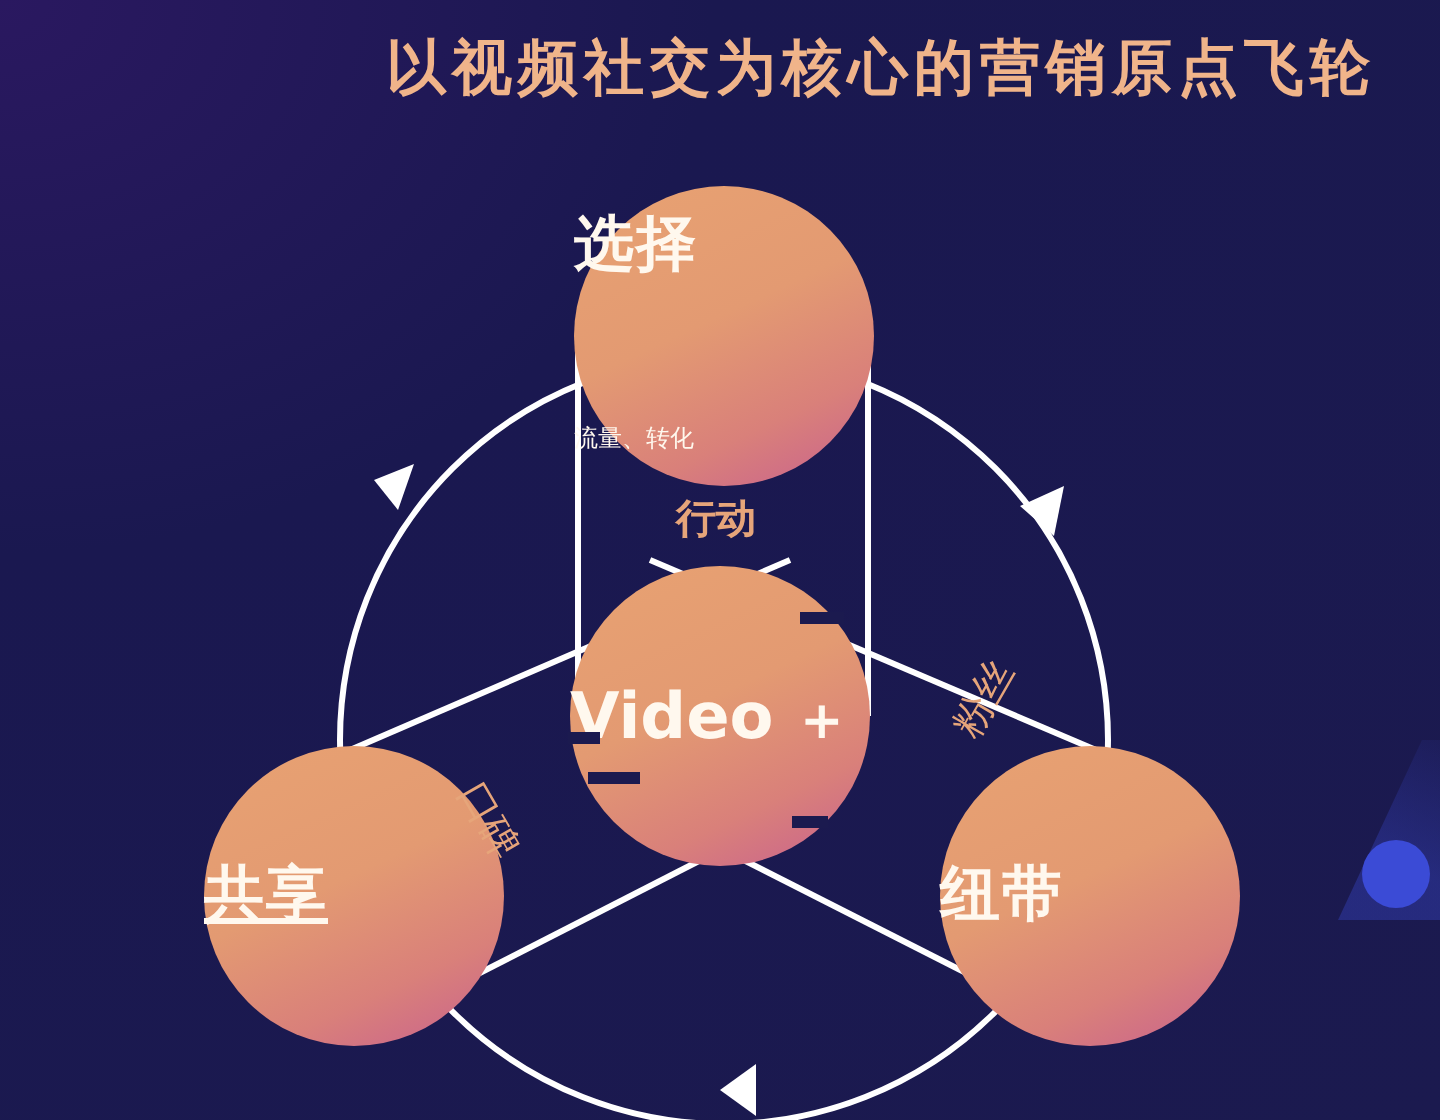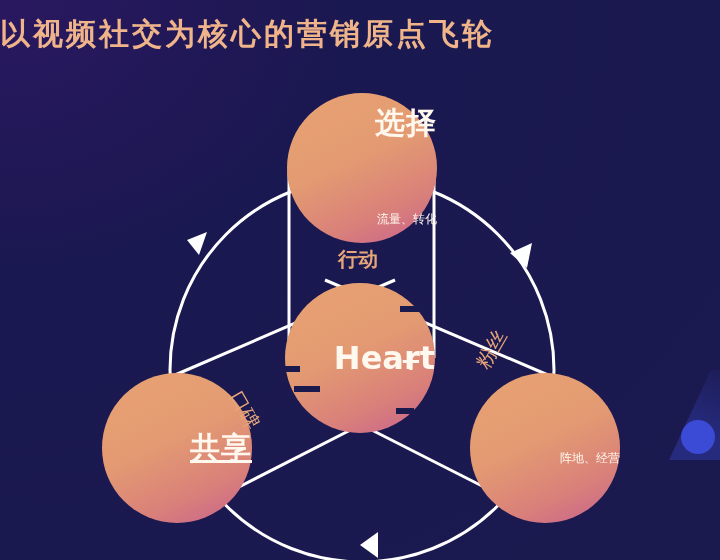--- a/index.html
+++ b/index.html
@@ -2,28 +2,28 @@
 <html><head>
   <meta charset="utf-8">
   <style>
     html, body { margin:0; padding:0; }
     body {
       width:720px; height:560px; overflow:hidden; position:relative;
       background: radial-gradient(ellipse at 0% 0%, #2a1860 0%, #1a1850 35%, #1b1a4f 100%);
       font-family: "DejaVu Sans", "Liberation Sans", sans-serif;
     }
     .title {
-      position:absolute; left:0; top:14px; width:688px; text-align:left;
+      position:absolute; left:0; top:14px; width:688px; text-align:right;
       color:#f0b48a; font-size:30px; font-weight:bold; letter-spacing:3px;
     }
     svg.lines { position:absolute; left:0; top:0; }
     .node {
       position:absolute; border-radius:50%;
       background: linear-gradient(155deg, #e8a272 0%, #e39a72 45%, #d9807a 75%, #c8608f 100%);
-      display:flex; flex-direction:column; align-items:flex-end; justify-content:center;
+      display:flex; flex-direction:column; align-items:flex-start; justify-content:center;
       color:#fff8ee;
       gap:48px;
     }
     .node .main { font-size:30px; font-weight:bold; line-height:34px; letter-spacing:1px; }
     .node .sub { font-size:12px; line-height:22px; margin-top:20px; }
     .center-node .en { font-size:32px; font-weight:bold; line-height:34px; color:#fff8ee; }
     .plus { position:absolute; font-size:26px; font-weight:bold; color:#fff8ee; }
     .notch { position:absolute; height:6px; background:#1b1a4f; }
     .edge-label { position:absolute; color:#e6a57a; font-size:20px; }
     .blue-dot {
@@ -63,35 +63,35 @@
     <polygon points="360,545 378,532 378,558" fill="#ffffff"></polygon>
   </g>
 </svg>
 
 <div class="node" style="left:287px; top:93px; width:150px; height:150px;">
   <div class="main">选择</div>
   <div class="sub">流量、转化</div>
 </div>
 
 <div class="node center-node" style="left:285px; top:283px; width:150px; height:150px;">
-  <div class="en">Heart</div>
+  <div class="en">Video</div>
 </div>
 <div class="plus" style="left:400px; top:346px;">+</div>
 
 <div class="notch" style="left:400px; top:306px; width:22px;"></div>
 <div class="notch" style="left:284px; top:366px; width:16px;"></div>
 <div class="notch" style="left:294px; top:386px; width:26px;"></div>
 <div class="notch" style="left:396px; top:408px; width:18px;"></div>
 
 <div class="node" style="left:102px; top:373px; width:150px; height:150px;text-decoration:underline;">
   <div class="main">共享</div>
 </div>
 
 <div class="node" style="left:470px; top:373px; width:150px; height:150px;">
-  <div class="sub">阵地、经营</div>
+  <div class="main">纽带</div>
 </div>
 
 <div class="edge-label" style="left:338px; top:246px;font-weight:bold;">行动</div>
 <div class="edge-label" style="left:246px; top:386px; transform:rotate(60deg); transform-origin:left top;">口碑</div>
 <div class="edge-label" style="left:470px; top:360px; transform:rotate(-60deg); transform-origin:left top;">粉丝</div>
 
 <div class="blue-beam"></div>
 <div class="blue-dot"></div>
 
 </body></html>

